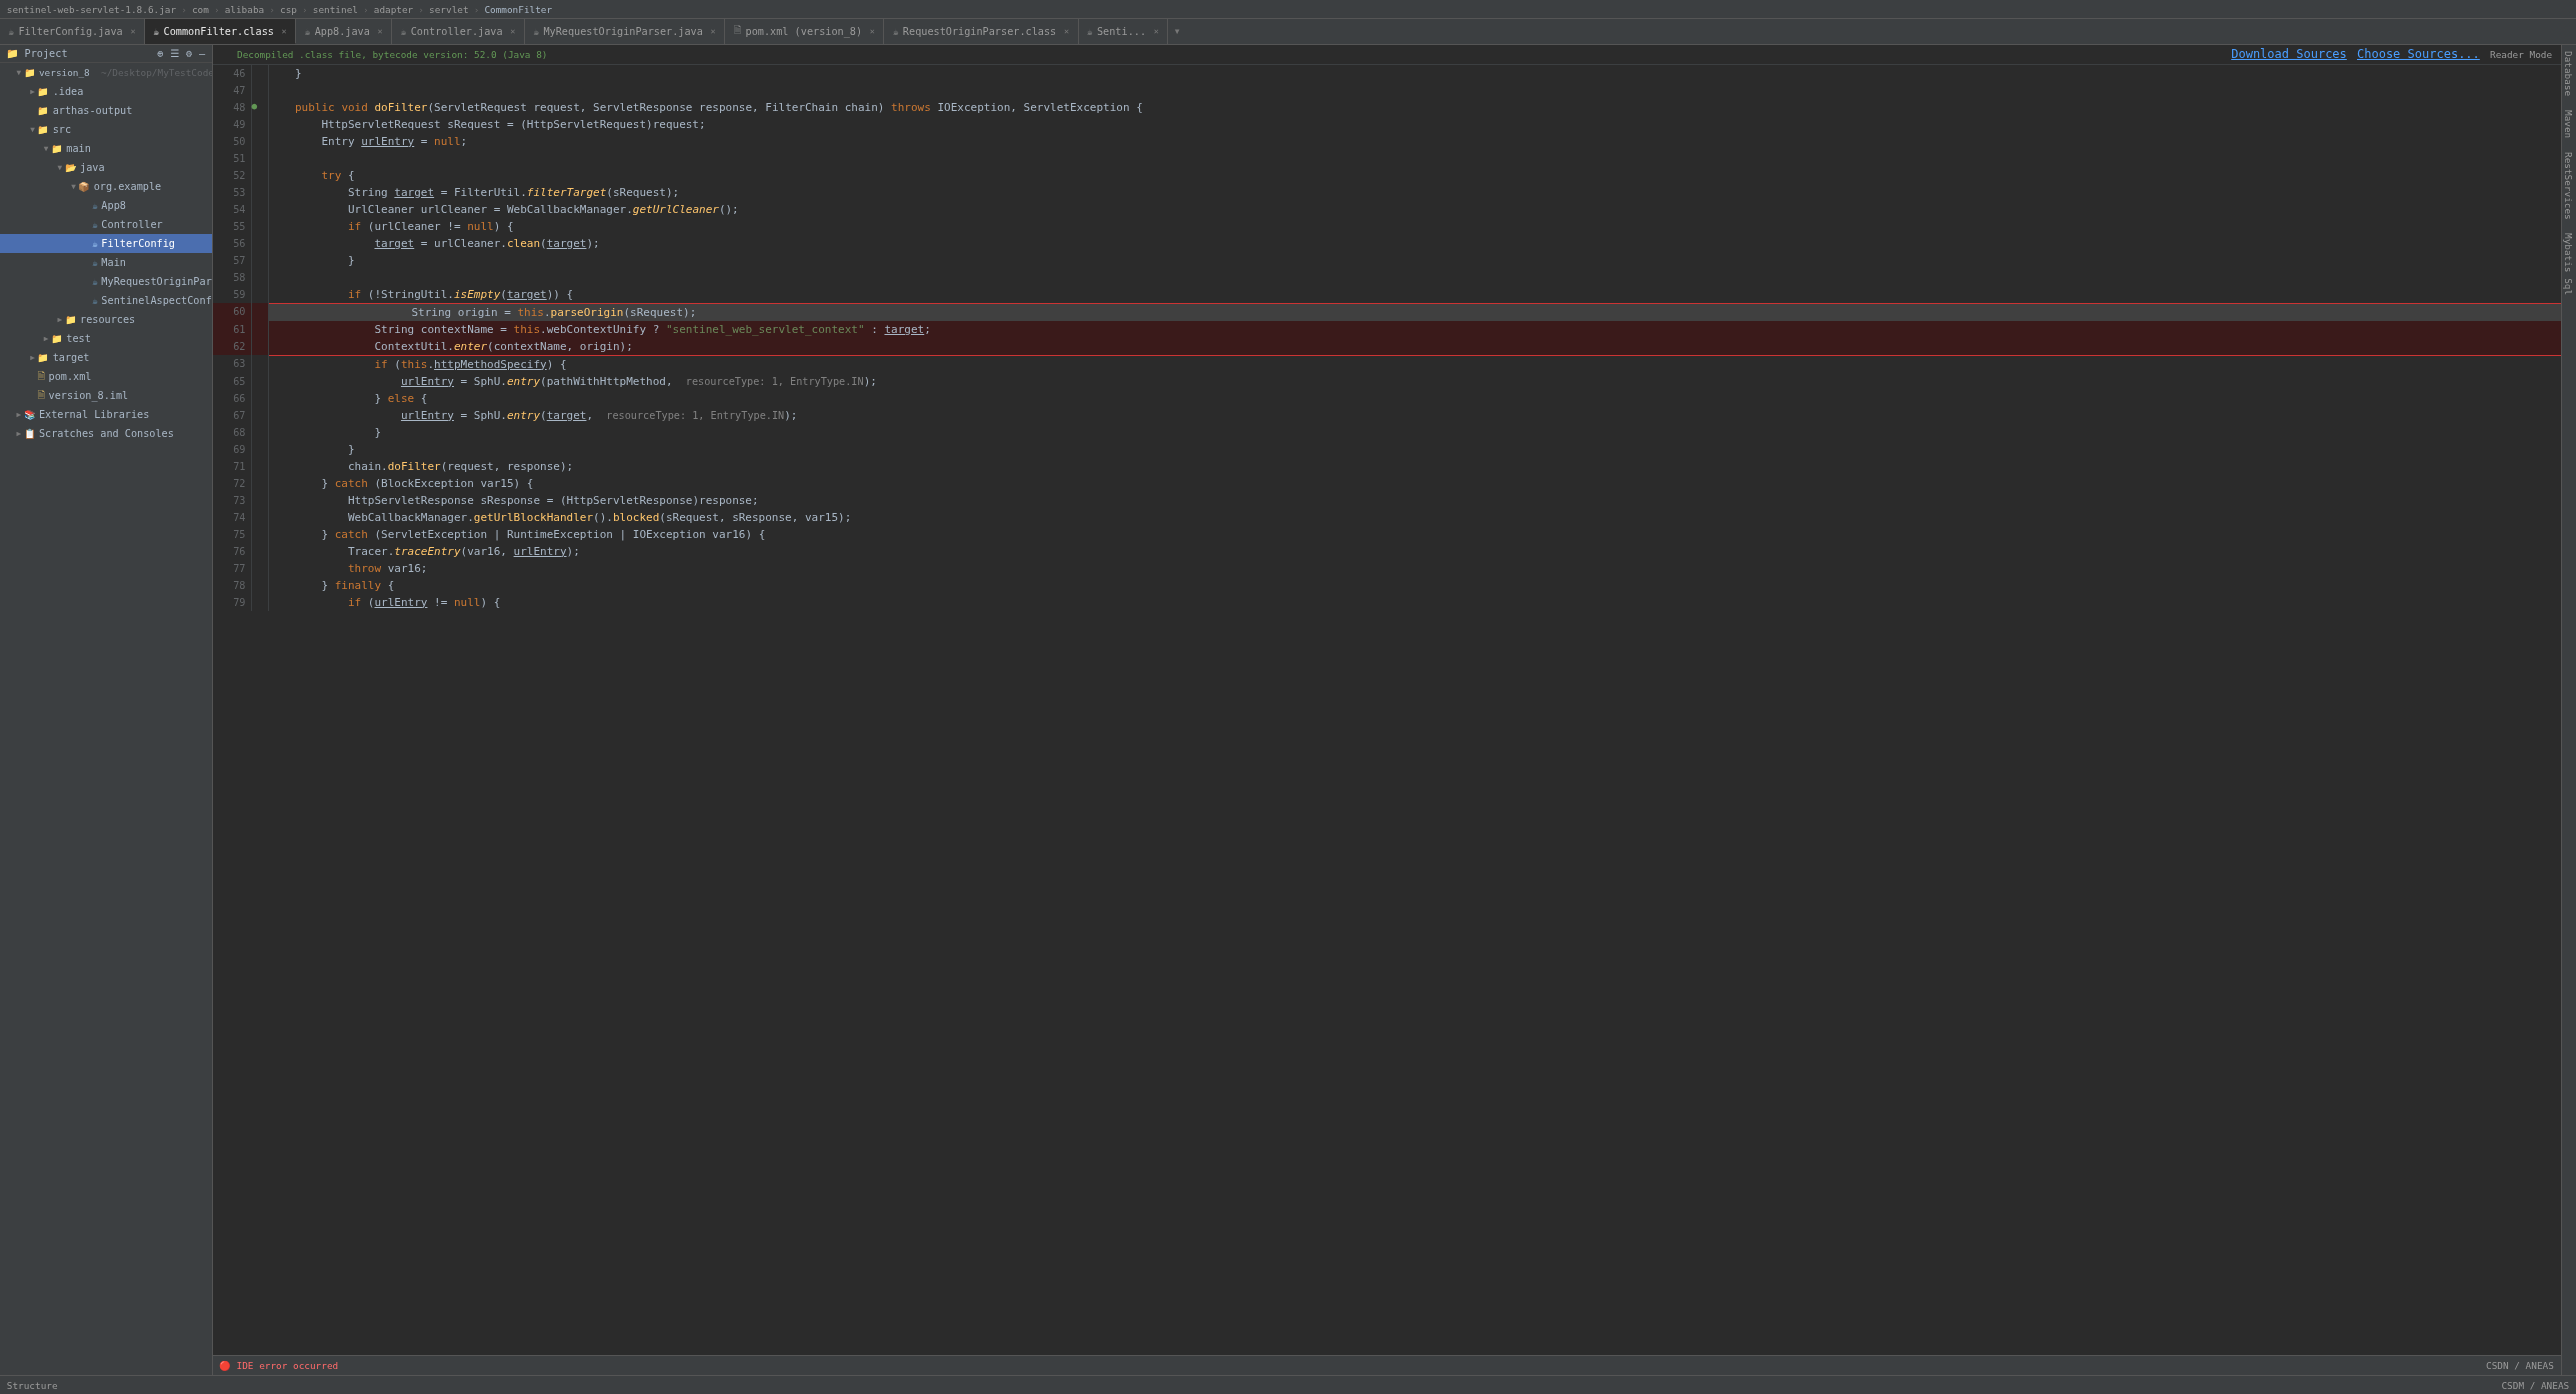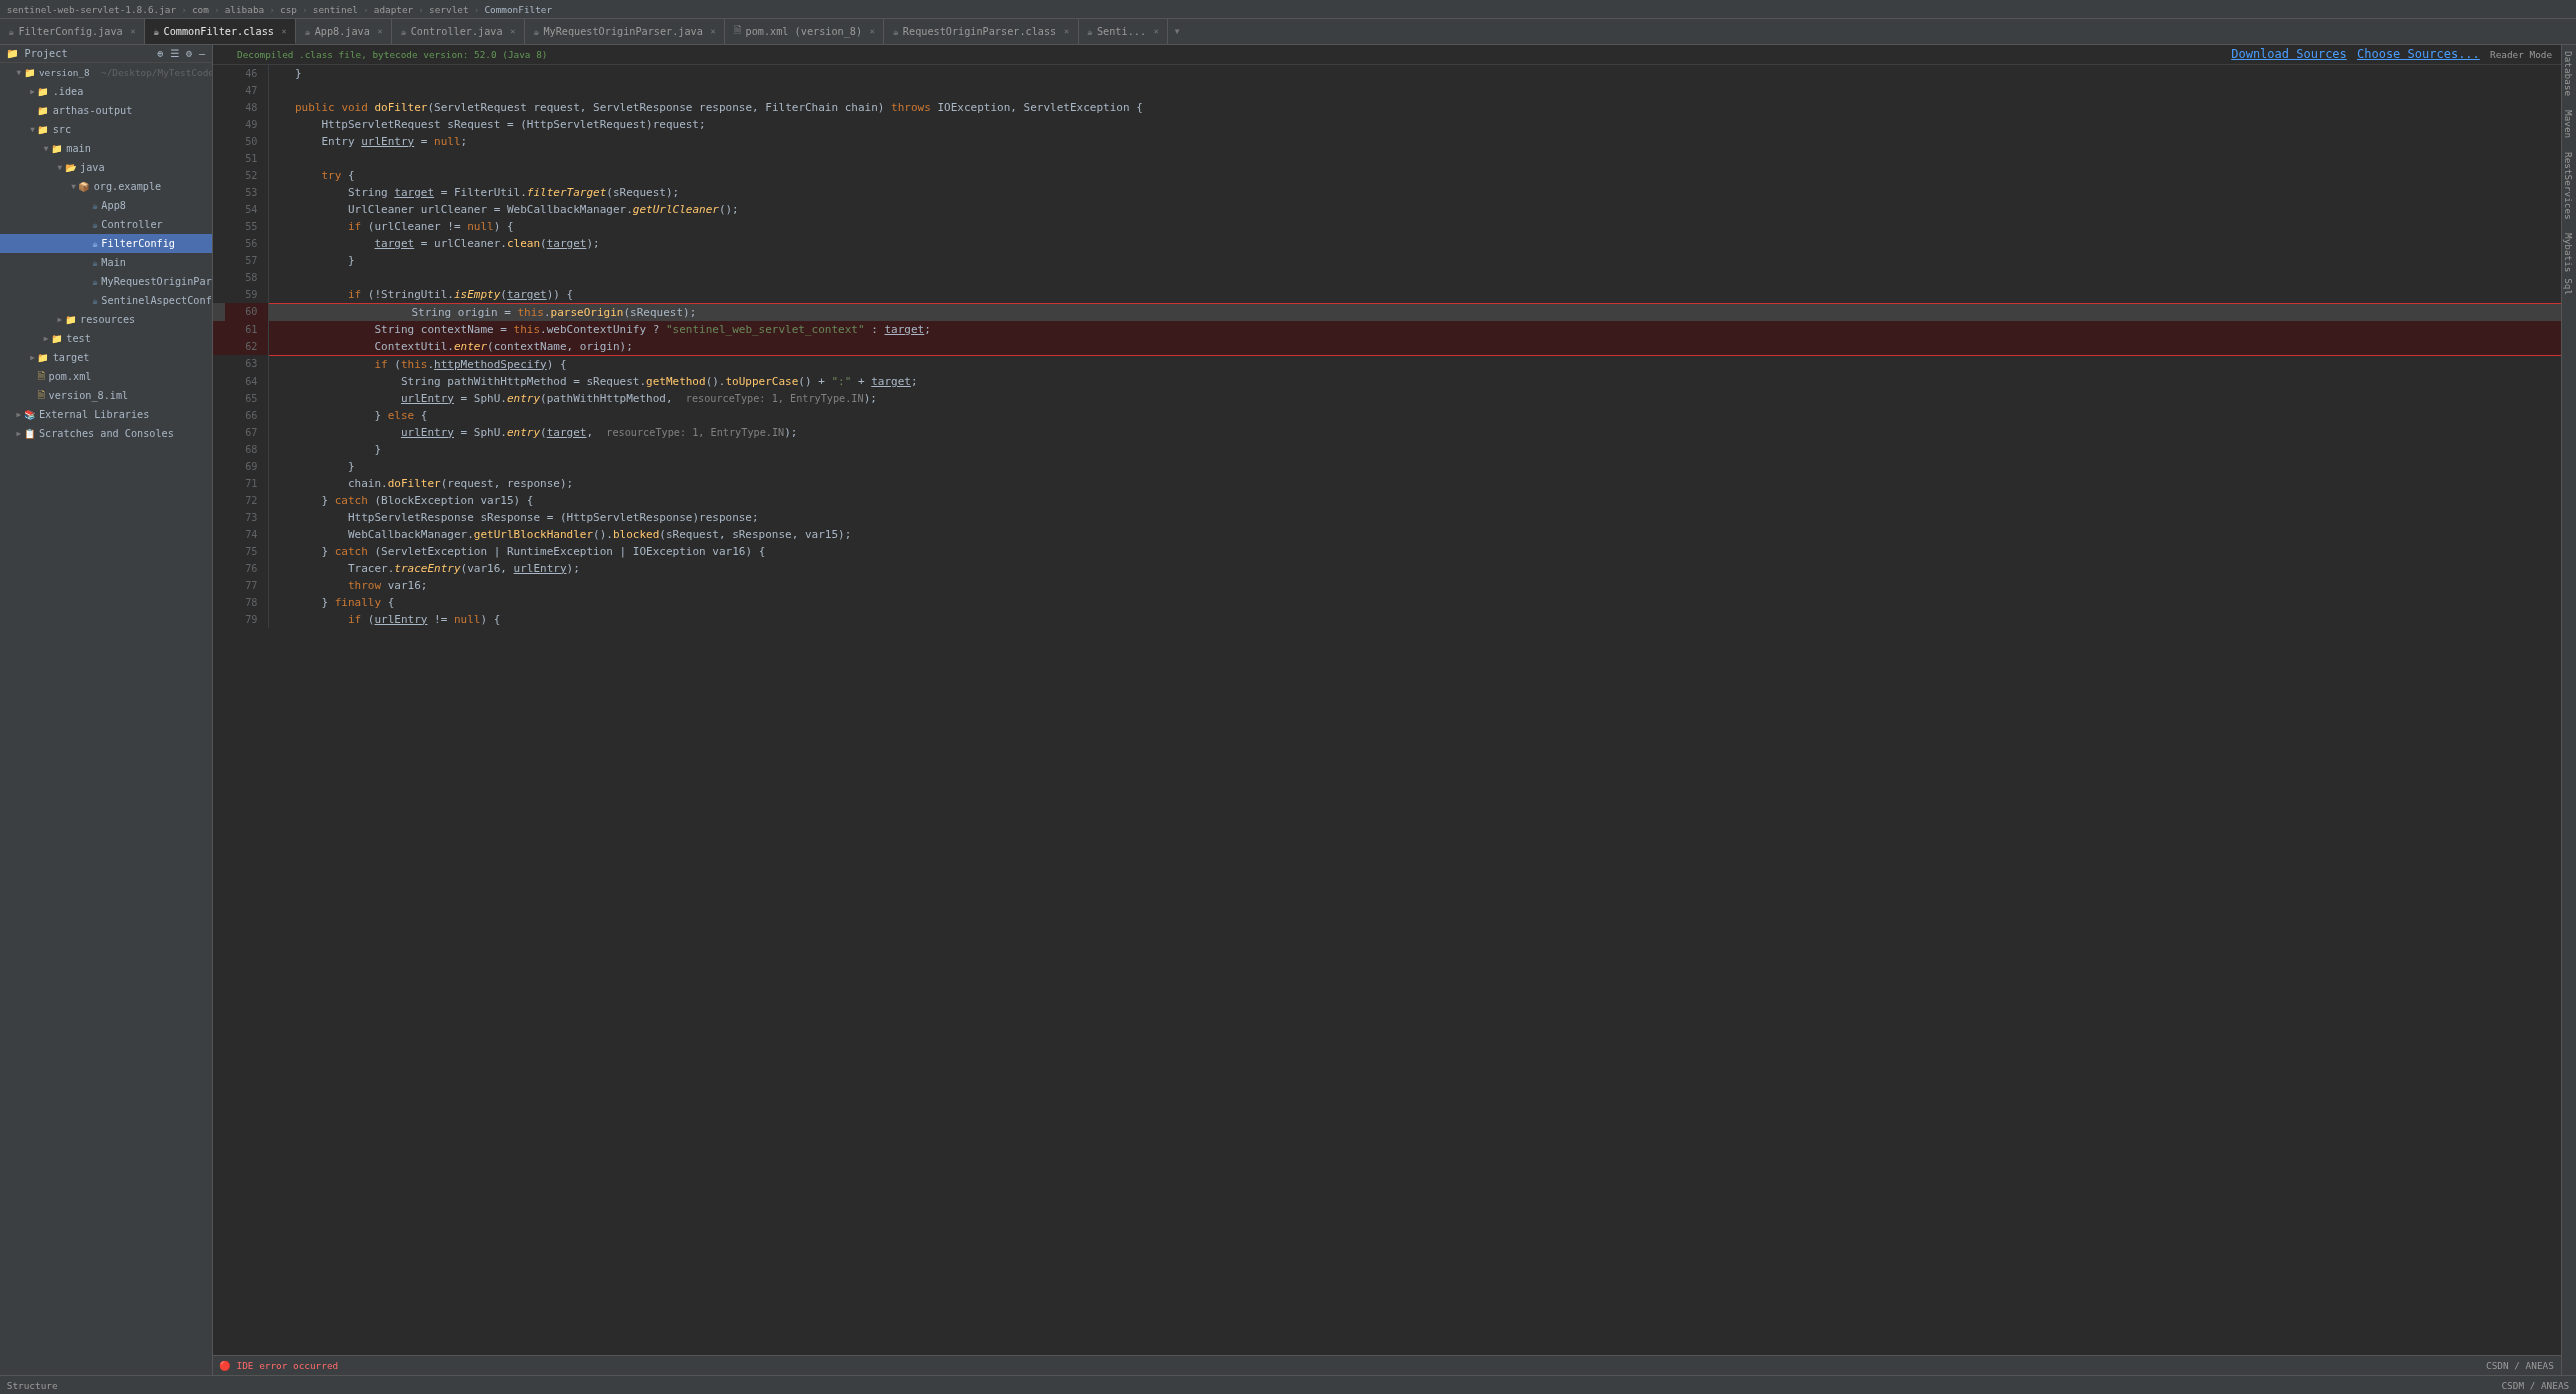--- a/index.html
+++ b/index.html
@@ -151,21 +151,21 @@
     }
     .line-num-col {
       width: 38px;
       text-align: right;
       padding-right: 6.8px;
       color: #606366;
       font-size: 10.2px;
       user-select: none;
       background: #2b2b2b;
       position: sticky;
-      left: 12px;
+      left: 0;
       border-right: 0.9px solid #3c3f41;
     }
     .line-gutter {
       width: 17px;
       background: #2b2b2b;
       border-right: 0.9px solid #3c3f41;
     }
     .line-code {
       padding-left: 6.8px;
       font-size: 11px;
@@ -633,25 +633,20 @@
             <td class="line-gutter" style="background:#3a1a1a; border-left: 1.7px solid #cc3333;"></td>
             <td class="line-code" style="border-bottom: 1.7px solid #cc3333;">                <span class="class-name">ContextUtil</span>.<span class="method" style="font-style:italic;">enter</span>(contextName, origin);</td>
           </tr>
 
           <tr>
             <td class="line-num-col"><span class="line-num">63</span></td>
             <td class="line-gutter"></td>
             <td class="line-code">                <span class="kw">if</span> (<span class="kw">this</span>.<span class="underline">httpMethodSpecify</span>) {</td>
           </tr>
 
-          <tr>
-            <td class="line-num-col"><span class="line-num">64</span></td>
-            <td class="line-gutter"></td>
-            <td class="line-code">                    <span class="class-name">String</span> pathWithHttpMethod = sRequest.<span class="method">getMethod</span>().<span class="method">toUpperCase</span>() + <span class="str">":"</span> + <span class="underline">target</span>;</td>
-          </tr>
 
           <tr>
             <td class="line-num-col"><span class="line-num">65</span></td>
             <td class="line-gutter"></td>
             <td class="line-code">                    <span class="underline">urlEntry</span> = <span class="class-name">SphU</span>.<span class="method" style="font-style:italic;">entry</span>(pathWithHttpMethod, &nbsp;<span class="gray-hint">resourceType: 1, EntryType.IN</span>);</td>
           </tr>
 
           <tr>
             <td class="line-num-col"><span class="line-num">66</span></td>
             <td class="line-gutter"></td>

